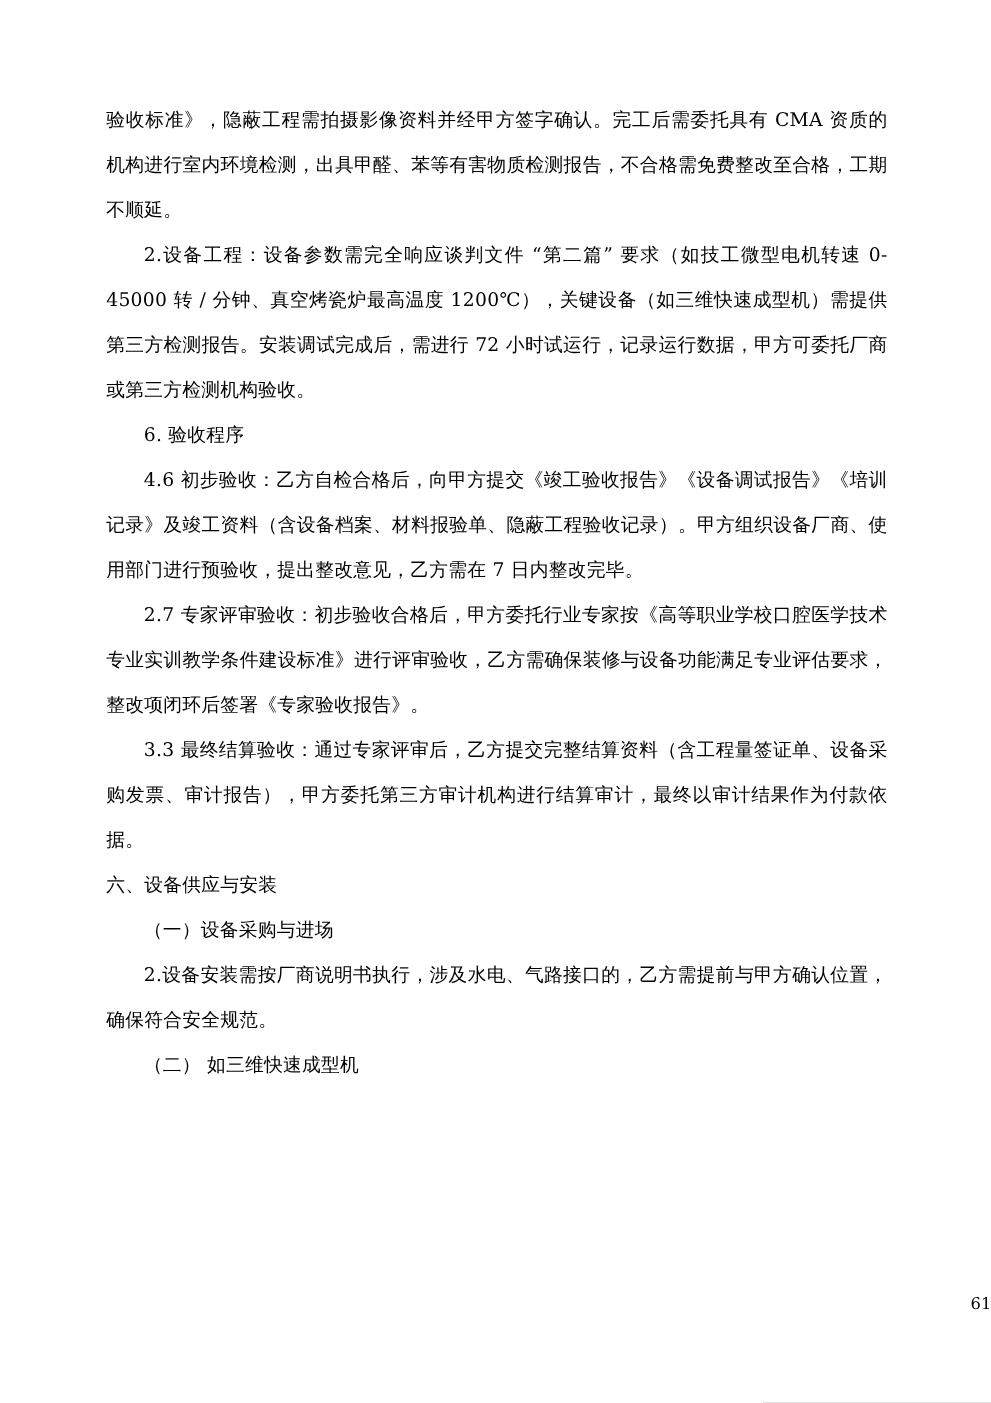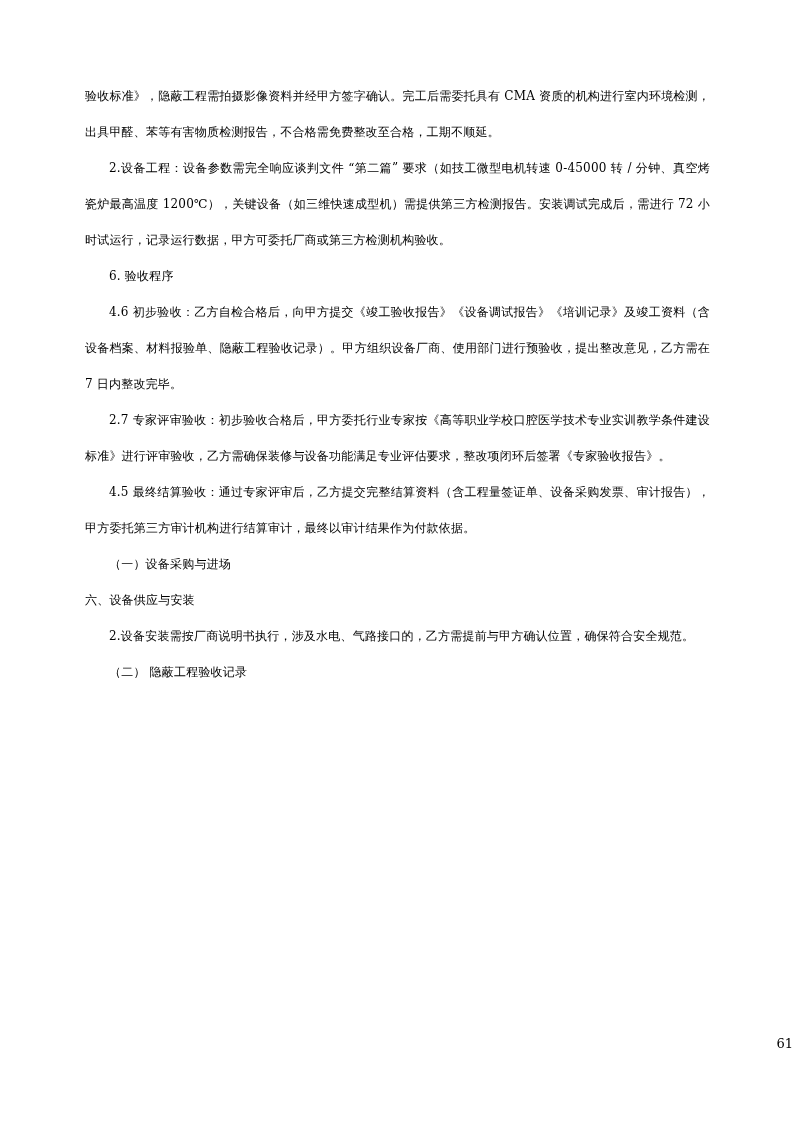--- a/index.html
+++ b/index.html
@@ -17,21 +17,21 @@
     overflow: hidden;
   }
   .page-body {
     position: absolute;
     left: 85px;
     top: 78px;
     width: 625px;
   }
   .para {
     font-family: "DejaVu Serif", "Liberation Serif", serif;
-    font-size: 12px;
+    font-size: 15px;
     line-height: 36px;
     color: #000000;
     text-align: justify;
     text-justify: inter-ideograph;
     margin: 0;
     white-space: pre-wrap;
     letter-spacing: 0.2px;
   }
   .indent-2 { text-indent: 2em; }
   .indent-0 { text-indent: 0; }
@@ -49,20 +49,20 @@
 </head>
 <body>
 
 <div class="page">
   <div class="page-body">
     <p class="para indent-0">验收标准》，隐蔽工程需拍摄影像资料并经甲方签字确认。完工后需委托具有 CMA 资质的机构进行室内环境检测，出具甲醛、苯等有害物质检测报告，不合格需免费整改至合格，工期不顺延。</p>
     <p class="para indent-2">2.设备工程：设备参数需完全响应谈判文件 “第二篇” 要求（如技工微型电机转速 0-45000 转 / 分钟、真空烤瓷炉最高温度 1200℃），关键设备（如三维快速成型机）需提供第三方检测报告。安装调试完成后，需进行 72 小时试运行，记录运行数据，甲方可委托厂商或第三方检测机构验收。</p>
     <p class="para indent-2">6. 验收程序</p>
     <p class="para indent-2">4.6 初步验收：乙方自检合格后，向甲方提交《竣工验收报告》《设备调试报告》《培训记录》及竣工资料（含设备档案、材料报验单、隐蔽工程验收记录）。甲方组织设备厂商、使用部门进行预验收，提出整改意见，乙方需在 7 日内整改完毕。</p>
     <p class="para indent-2">2.7 专家评审验收：初步验收合格后，甲方委托行业专家按《高等职业学校口腔医学技术专业实训教学条件建设标准》进行评审验收，乙方需确保装修与设备功能满足专业评估要求，整改项闭环后签署《专家验收报告》。</p>
-    <p class="para indent-2">4.5 最终结算验收：通过专家评审后，乙方提交完整结算资料（含工程量签证单、设备采购发票、审计报告），甲方委托第三方审计机构进行结算审计，最终以审计结果作为付款依据。</p>
+    <p class="para indent-2">3.3 最终结算验收：通过专家评审后，乙方提交完整结算资料（含工程量签证单、设备采购发票、审计报告），甲方委托第三方审计机构进行结算审计，最终以审计结果作为付款依据。</p>
+    <p class="para indent-0">六、设备供应与安装</p>
     <p class="para indent-2">（一）设备采购与进场</p>
-    <p class="para indent-0">六、设备供应与安装</p>
     <p class="para indent-2">2.设备安装需按厂商说明书执行，涉及水电、气路接口的，乙方需提前与甲方确认位置，确保符合安全规范。</p>
-    <p class="para indent-2">（二） 隐蔽工程验收记录</p>
+    <p class="para indent-2">（二） 如三维快速成型机</p>
   </div>
   <div class="page-number">61</div>
 </div>
 
 </body></html>

